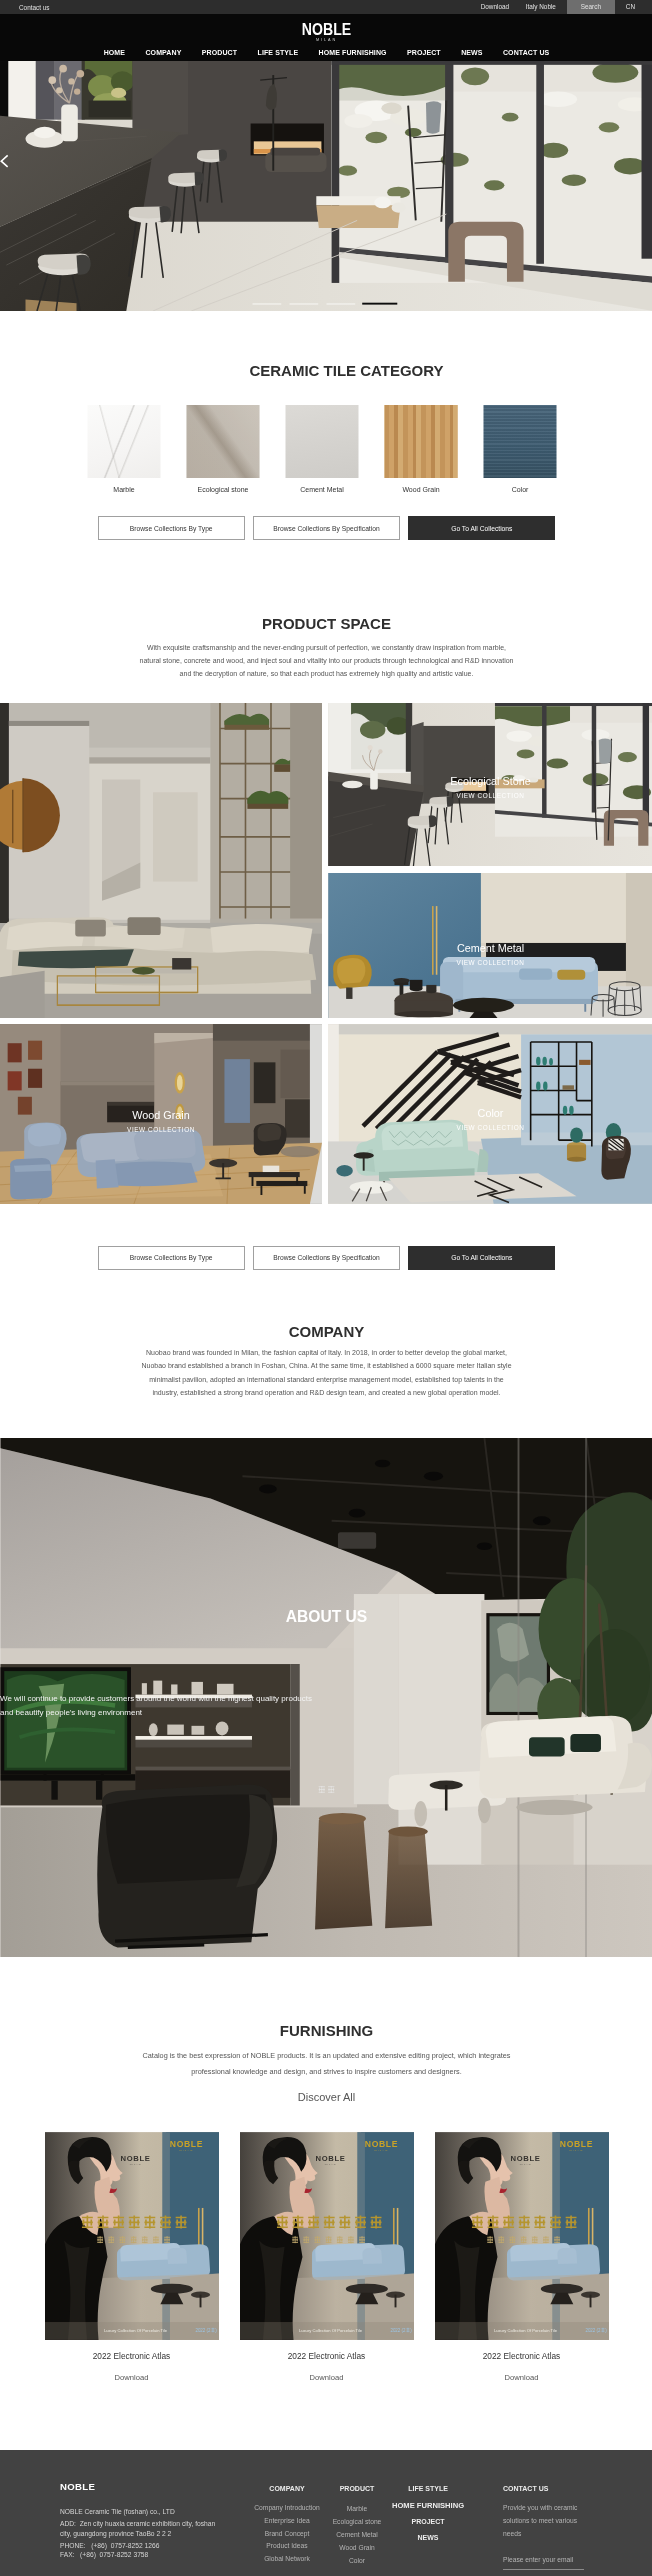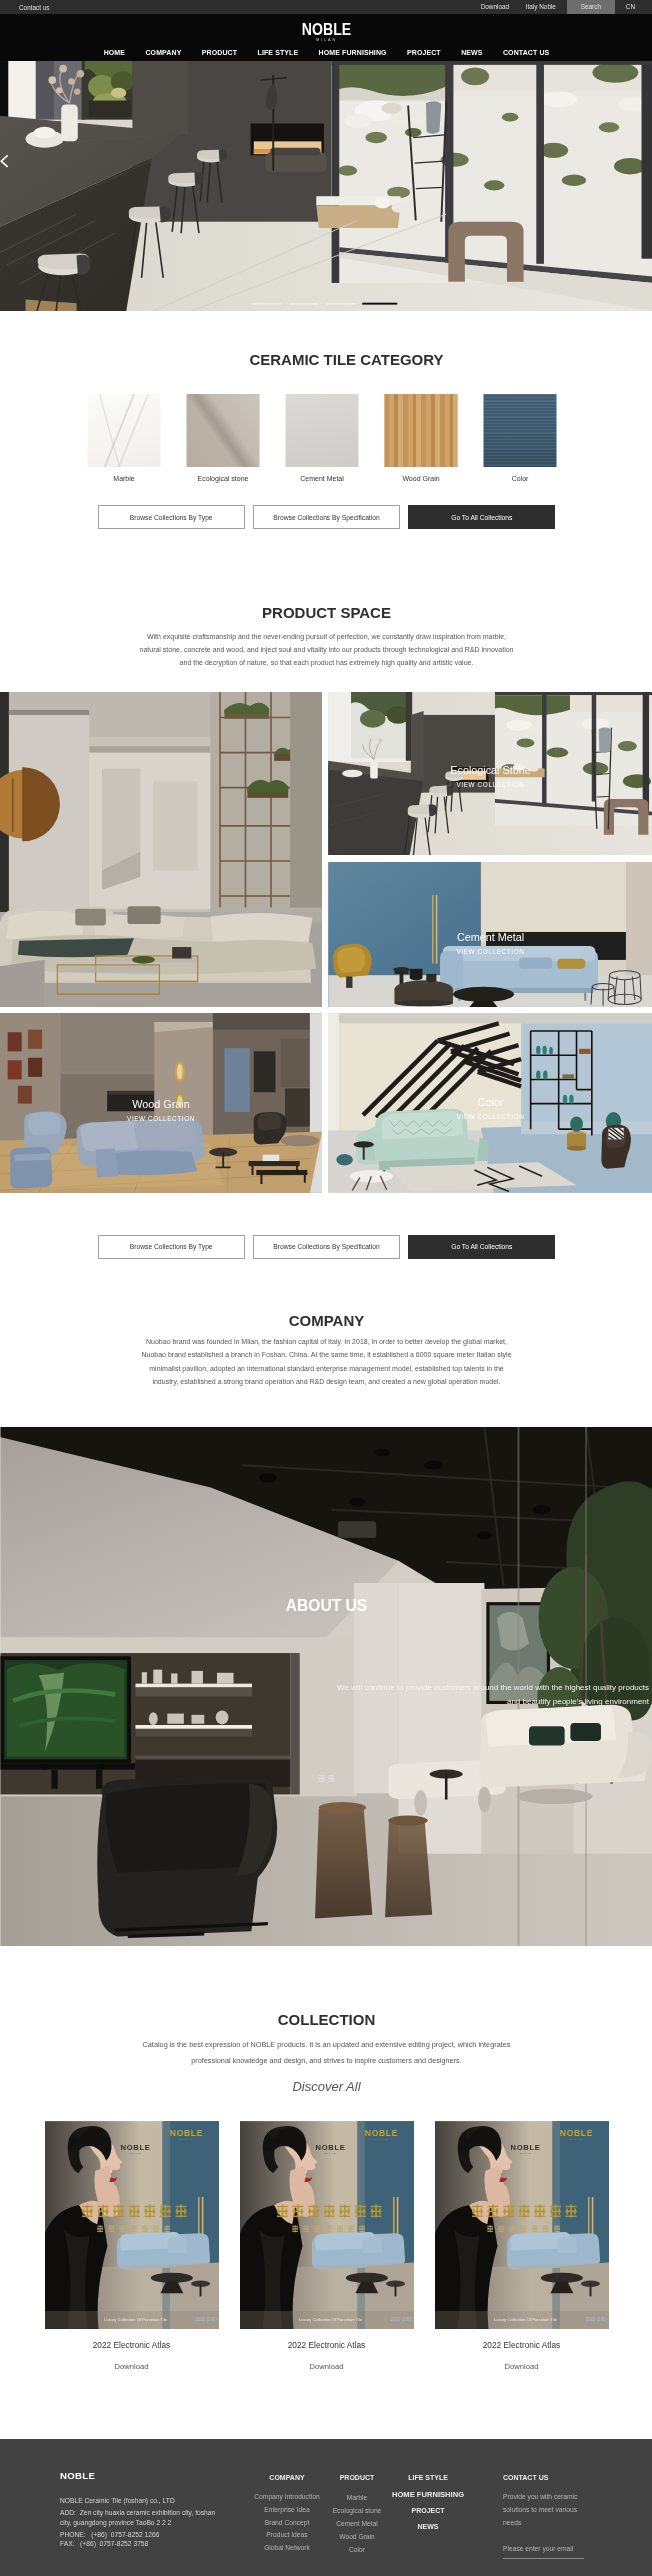--- a/index.html
+++ b/index.html
@@ -178,21 +178,21 @@
 <path d="M309,149 q-1,-8 8,-9 l28,-1 q9,0 8,9 l0,3 q-22,6 -44,0 Z" fill="#d0ccc4"></path>
 <path d="M343,139 q14,-3 13,10 q-1,9 -12,8" fill="#3d3c3a"></path>
 <rect x="396" y="380" width="45" height="2" fill="#f4f3ef"></rect>
 <rect x="454" y="380" width="45" height="2" fill="#f4f3ef"></rect>
 <rect x="512" y="380" width="45" height="2" fill="#f4f3ef"></rect>
 <rect x="568" y="379" width="55" height="3" fill="#0d0d0d"></rect>
 <path d="M12,148 L2,157 L12,166" stroke="#ffffff" stroke-width="2.5" fill="none"></path>
 </svg>
 </div>
 <div class="sec-cat">
-  <div class="h2" id="h-cat" style="padding-top:41px;margin-left:40px;">CERAMIC TILE CATEGORY</div>
+  <div class="h2" id="h-cat" style="padding-top:52px;margin-left:40px;">CERAMIC TILE CATEGORY</div>
   <div class="tiles">
     <div class="tile">
         <div class="sq" style="background:
       linear-gradient(112deg, transparent 44%, rgba(175,173,170,0.5) 45.5%, transparent 47%, transparent 58%, rgba(185,183,179,0.42) 59%, transparent 61%),
       linear-gradient(75deg, transparent 33%, rgba(190,188,184,0.4) 34%, transparent 36%),
       linear-gradient(160deg,#fbfbfa,#f5f4f3 60%,#efeeec);"></div>
         <div class="lb">Marble</div>
       </div>
     <div class="tile">
         <div class="sq" style="background:
@@ -633,33 +633,33 @@
 <ellipse cx="700" cy="545" rx="26" ry="7" fill="#2e2b26"></ellipse>
 <path d="M700,545 l0,40" stroke="#23201c" stroke-width="4"></path>
 <path d="M755,470 q-4,-22 24,-24 l180,-10 q30,0 32,22 l5,52 q20,4 18,24 l-2,22 l-240,10 q-22,-4 -20,-26 Z" fill="#e7e2d8"></path>
 <path d="M762,462 q0,-15 20,-17 l160,-8 q20,0 21,15 l4,40 l-200,10 Z" fill="#f0ece3"></path>
 <rect x="830" y="470" width="56" height="30" rx="6" fill="#22352a"></rect>
 <rect x="895" y="465" width="48" height="28" rx="6" fill="#1d2d24"></rect>
 <path d="M985,480 q36,-8 38,28 q2,30 -24,40 l-30,4 q20,-34 16,-72 Z" fill="#ddd8cd"></path>
 <ellipse cx="870" cy="580" rx="60" ry="12" fill="#b5afa5"></ellipse>
 </svg>
 <div style="position:absolute; left:0; top:170px; width:653px; text-align:center; color:#fff; font-size:15.6px; font-weight:bold; letter-spacing:0px;">ABOUT US</div>
-<div style="position:absolute; left:0; top:254px; width:649px; text-align:right; color:#f3f3f3; font-size:8px; line-height:14px;">We will continue to provide customers around the world with the highest quality products<br>and beautify people's living environment</div>
+<div style="position:absolute; left:0; top:254px; width:649px; text-align:left; color:#f3f3f3; font-size:8px; line-height:14px;">We will continue to provide customers around the world with the highest quality products<br>and beautify people's living environment</div>
 <svg style="position:absolute; left:318px; top:348px;" width="17" height="7.6" viewBox="0 0 27 12">
 <g stroke="#e8e8e8" stroke-width="1" fill="none">
 <path d="M1,1 l10,0 M1,5.5 l10,0 M1,10 l10,0 M6,0 l0,12 M2.5,2.5 l0,6 M9.5,2.5 l0,6"></path>
 <path d="M16,1 l10,0 M16,5.5 l10,0 M16,10 l10,0 M21,0 l0,12 M17.5,2.5 l0,6 M24.5,2.5 l0,6"></path>
 </g>
     </svg>
 </div>
 <div class="sec-cata">
-  <div class="h2" id="h-cata" style="padding-top:66px;">COLLECTION</div>
+  <div class="h2" id="h-cata" style="padding-top:66px;">FURNISHING</div>
   <div class="para" style="margin-top:8.3px; line-height:16px; font-size:7.3px;">Catalog is the best expression of NOBLE products. It is an updated and extensive editing project, which integrates<br>
 professional knowledge and design, and strives to inspire customers and designers.</div>
-  <div class="para" style="margin-top:11.5px; font-size:13px;font-style:italic;">Discover All</div>
+  <div class="para" style="margin-top:11.5px; font-size:11px;">Discover All</div>
 </div>
 <div class="cards" style="margin-top:27px;">
   <div>
     <div class="card"><svg width="174" height="208" viewBox="0 0 273 326">
 <defs>
 <linearGradient id="cbgC1" x1="0" y1="0" x2="1" y2="0">
 <stop offset="0" stop-color="#45413c"></stop>
               <stop offset="0.3" stop-color="#837b70"></stop>
               <stop offset="0.55" stop-color="#c4baa6"></stop>
               <stop offset="0.72" stop-color="#c0b6a2"></stop>

